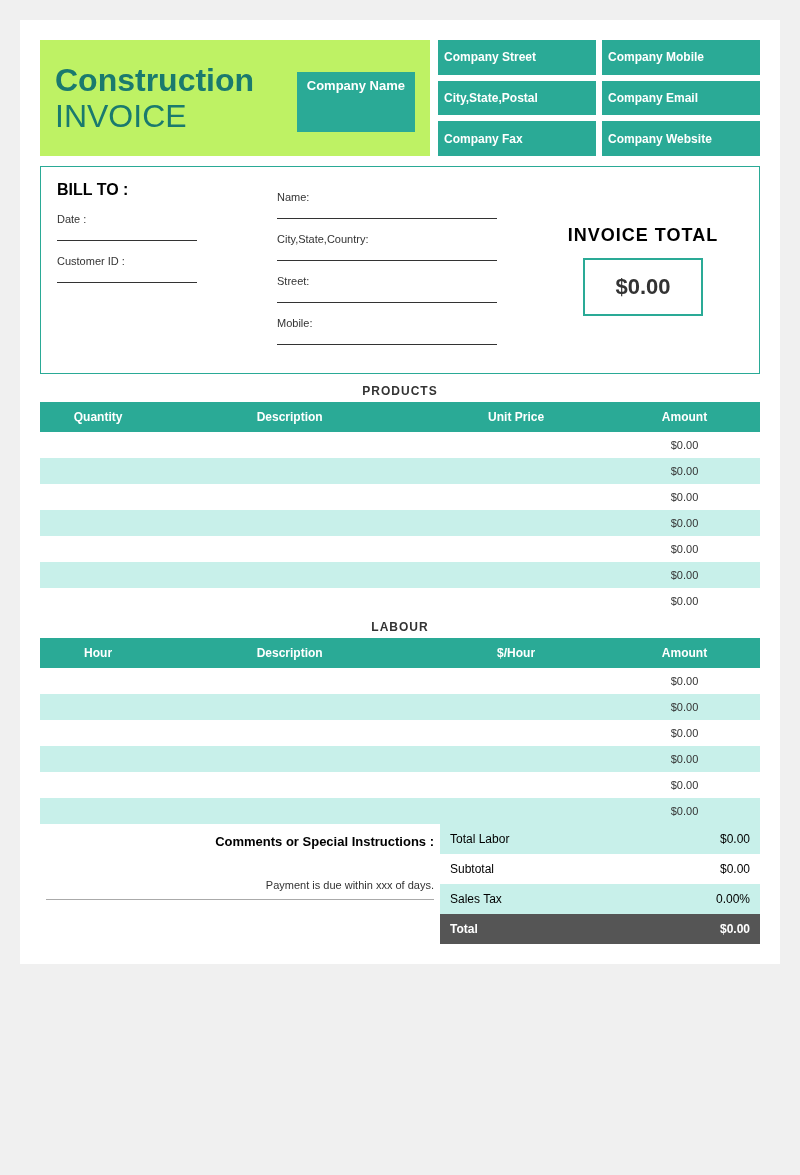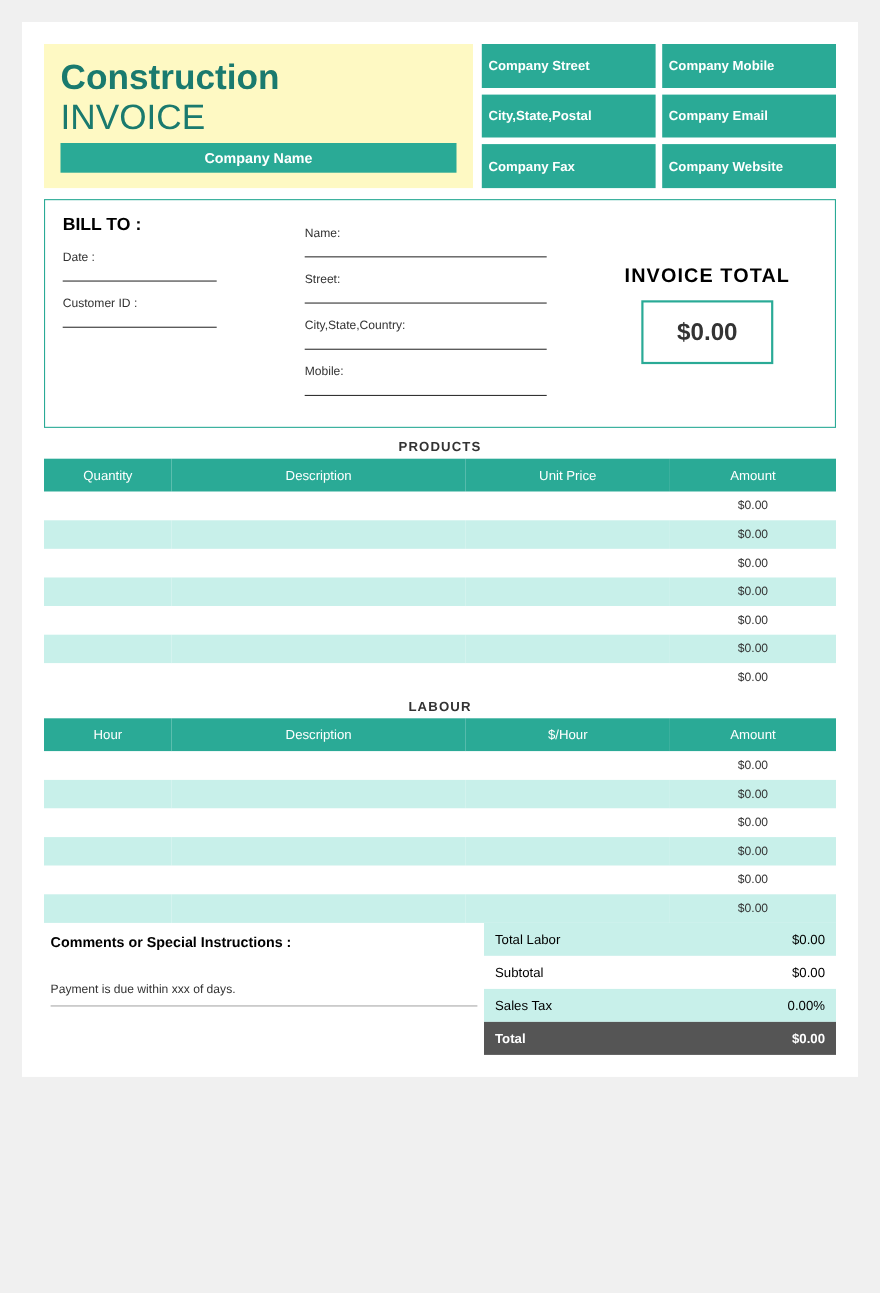--- a/index.html
+++ b/index.html
@@ -16,25 +16,25 @@
       padding: 20px;
     }
 
     
     .header {
       display: flex;
       gap: 8px;
       margin-bottom: 10px;
     }
     .header-left {
-      background: #fef9c3;
+      background: #bef264;
       width: 390px;
-      padding: 14px 15px;
-      display: flex;
-      flex-direction: column;
+      padding: 24px 15px;
+      display: flex;
+      flex-direction: row;
       justify-content: space-between;
     }
     .header-title-construction {
       font-size: 32px;
       font-weight: bold;
       color: #1a7a6e;
       line-height: 1;
     }
     .header-title-invoice {
       font-size: 32px;
@@ -154,21 +154,21 @@
     
     .products-table, .labour-table {
       width: 100%;
       border-collapse: collapse;
       margin-bottom: 0;
     }
     .products-table th, .labour-table th {
       background: #2aaa96;
       color: #fff;
       font-size: 12px;
-      font-weight: normal;
+      font-weight: bold;
       padding: 8px 6px;
       text-align: center;
       border: none;
     }
     .products-table td, .labour-table td {
       font-size: 11px;
       padding: 7px 6px;
       text-align: center;
       border: none;
     }
@@ -195,20 +195,21 @@
 
     
     .footer-section {
       display: flex;
       gap: 0;
       margin-top: 0;
     }
     .footer-left {
       flex: 1;
       padding: 10px 6px;
+      text-align: right;
     }
     .footer-right {
       width: 320px;
     }
     .footer-summary-row {
       display: flex;
       justify-content: space-between;
       padding: 8px 10px;
       font-size: 12px;
       background: #c8f0ea;
@@ -272,25 +273,25 @@
         <label>Customer ID :</label>
         <div class="bill-field-line"></div>
       </div>
     </div>
     <div class="bill-middle">
       <div class="bill-middle-field">
         <label>Name:</label>
         <div class="bill-middle-field-line"></div>
       </div>
       <div class="bill-middle-field">
+        <label>City,State,Country:</label>
+        <div class="bill-middle-field-line"></div>
+      </div>
+      <div class="bill-middle-field">
         <label>Street:</label>
-        <div class="bill-middle-field-line"></div>
-      </div>
-      <div class="bill-middle-field">
-        <label>City,State,Country:</label>
         <div class="bill-middle-field-line"></div>
       </div>
       <div class="bill-middle-field">
         <label>Mobile:</label>
         <div class="bill-middle-field-line"></div>
       </div>
     </div>
     <div class="bill-right">
       <div class="invoice-total-label">INVOICE TOTAL</div>
       <div class="invoice-total-box">$0.00</div>

